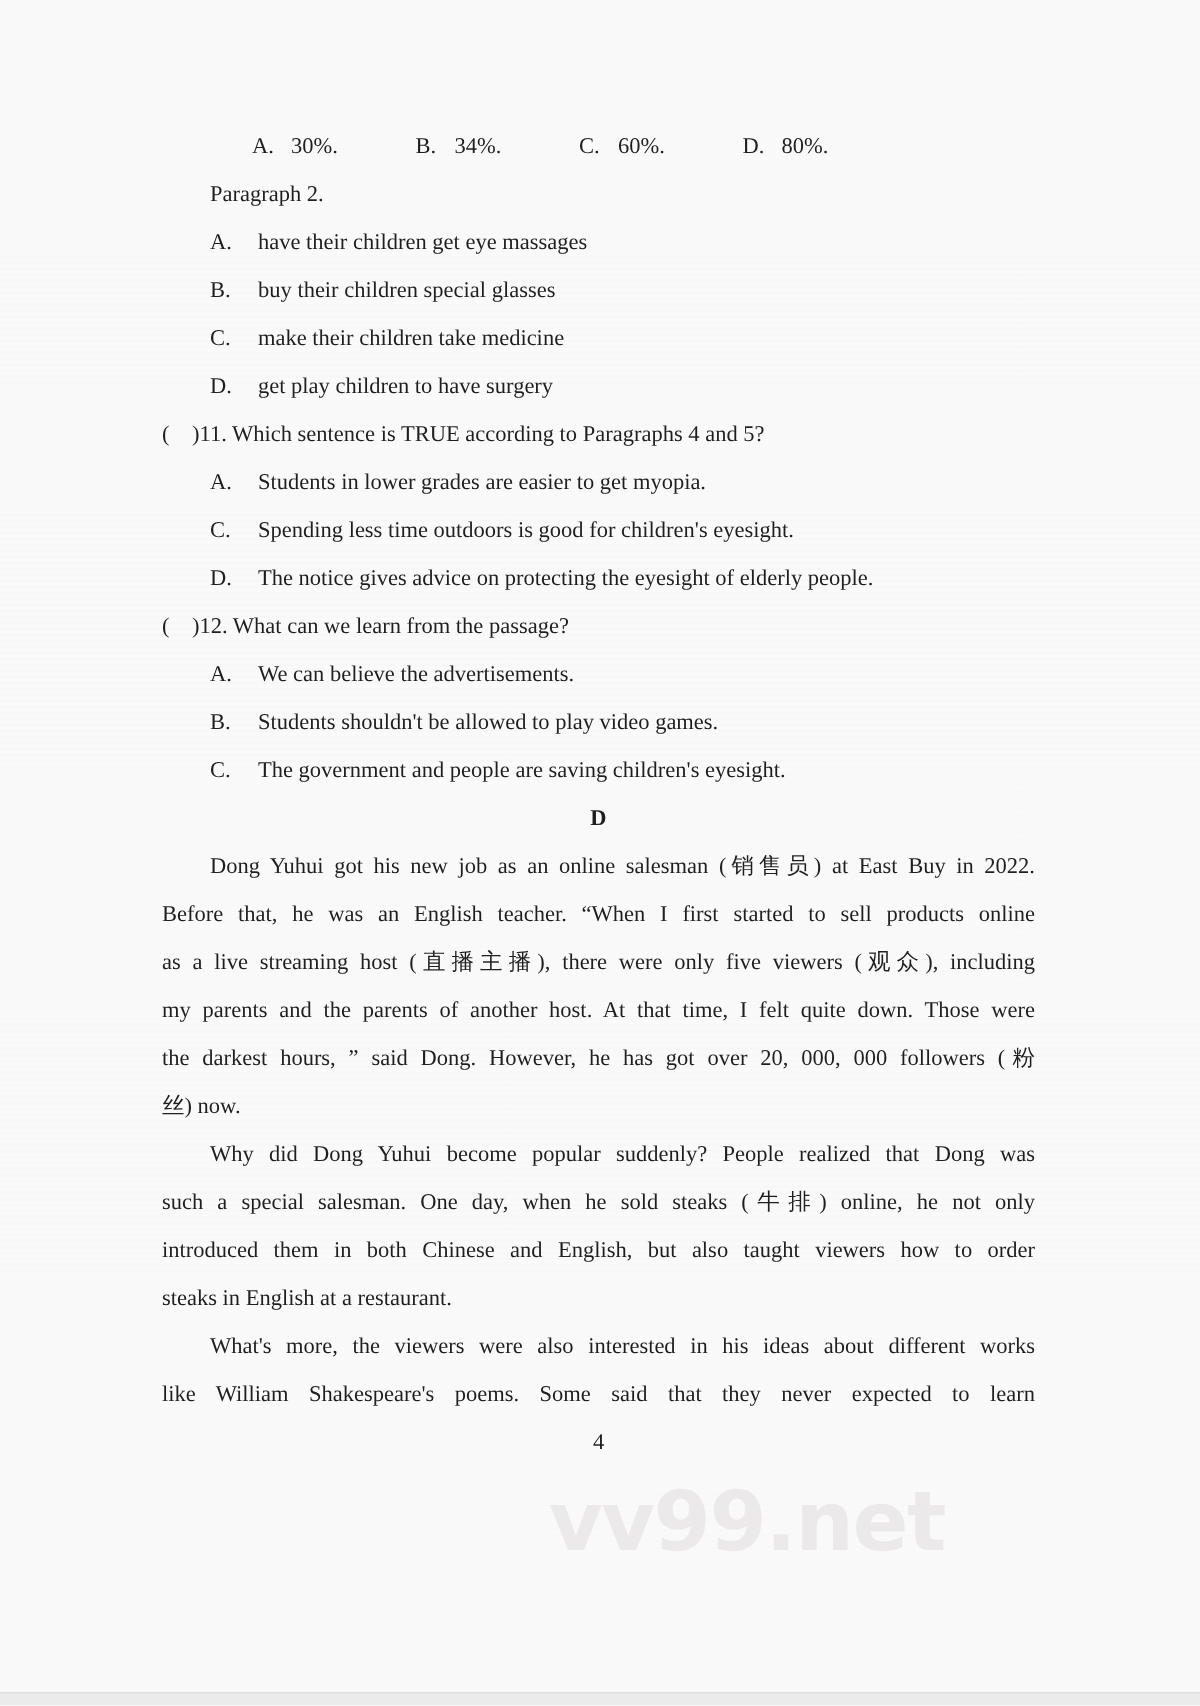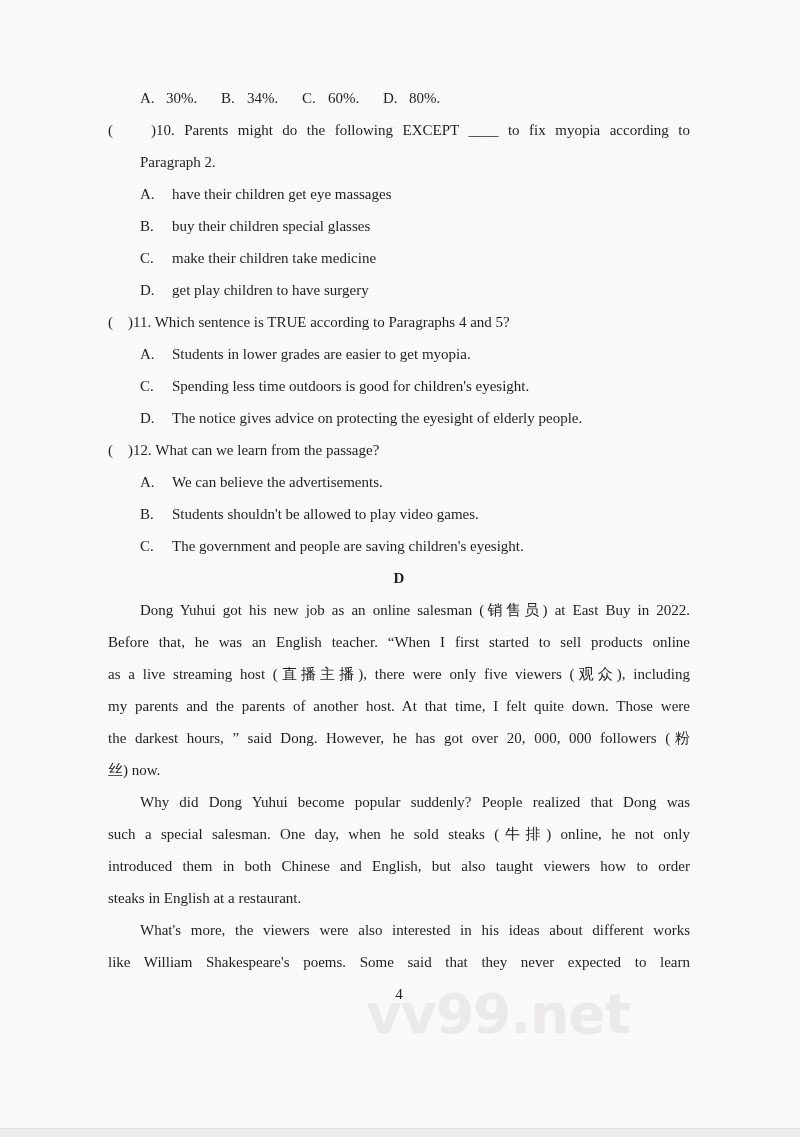--- a/index.html
+++ b/index.html
@@ -46,21 +46,21 @@
     font-size: 15px;
     white-space: normal;
   }
   .just   { text-align: justify; text-align-last: justify; }
   .ind    { margin-left: 32px; }      
   .bind   { text-indent: 32px; }      
   .center { text-align: center; }
   .bold   { font-weight: bold; }
 
   .optlabel { display: inline-block; width: 32px; }
-  .ppair    { display: inline-block; margin-right: 20px; }
+  .ppair    { display: inline-block; margin-right: 20px; margin-left: 28px; }
   .plabel   { display: inline-block; width: 26px; }
   .qprefix  { white-space: pre; }
 
   .bottom-strip {
     position: absolute;
     left: 0; right: 0; bottom: 0;
     height: 8px;
     background: #ebebeb;
     border-top: 1px solid #dfdfdf;
     z-index: 3;
@@ -75,21 +75,20 @@
 
   <div class="content">
 
     <div class="line ind">
       <span class="ppair"><span class="plabel">A.</span><span>30%.</span></span>
       <span class="ppair"><span class="plabel">B.</span><span>34%.</span></span>
       <span class="ppair"><span class="plabel">C.</span><span>60%.</span></span>
       <span class="ppair"><span class="plabel">D.</span><span>80%.</span></span>
     </div>
 
-    <div class="line just"><span class="qprefix">(    )10.</span> <span>Parents might do the following EXCEPT ____ to fix myopia according to</span></div>
     <div class="line ind">Paragraph 2.</div>
     <div class="line ind"><span class="optlabel">A.</span><span>have their children get eye massages</span></div>
     <div class="line ind"><span class="optlabel">B.</span><span>buy their children special glasses</span></div>
     <div class="line ind"><span class="optlabel">C.</span><span>make their children take medicine</span></div>
     <div class="line ind"><span class="optlabel">D.</span><span>get play children to have surgery</span></div>
 
     <div class="line"><span class="qprefix">(    )11.</span> <span>Which sentence is TRUE according to Paragraphs 4 and 5?</span></div>
     <div class="line ind"><span class="optlabel">A.</span><span>Students in lower grades are easier to get myopia.</span></div>
     <div class="line ind"><span class="optlabel">C.</span><span>Spending less time outdoors is good for children's eyesight.</span></div>
     <div class="line ind"><span class="optlabel">D.</span><span>The notice gives advice on protecting the eyesight of elderly people.</span></div>

